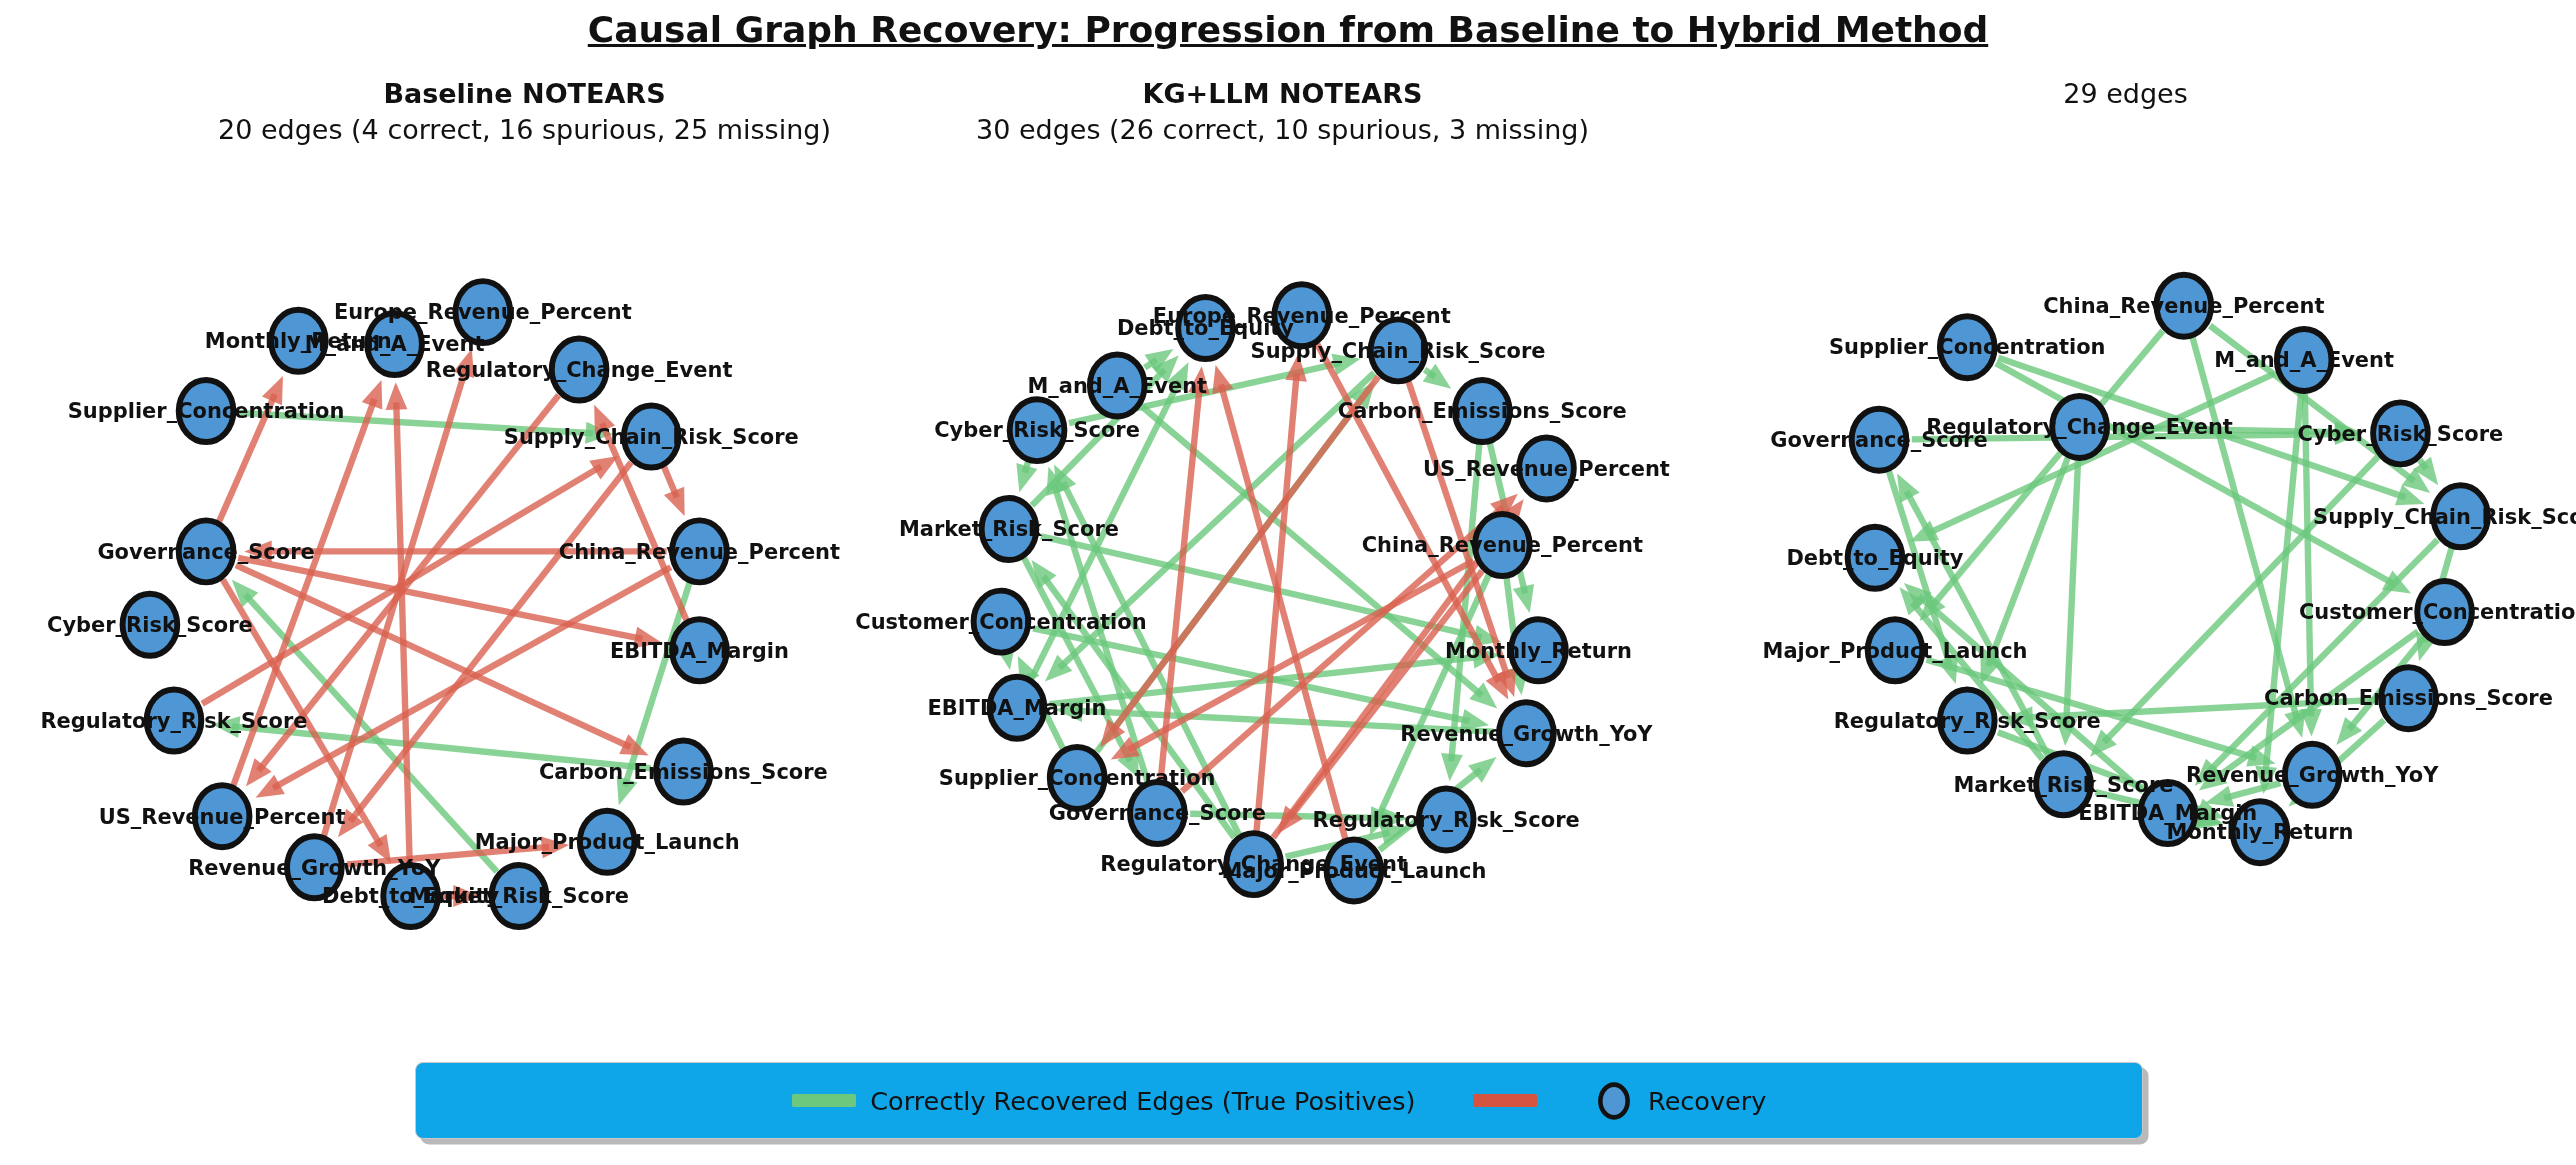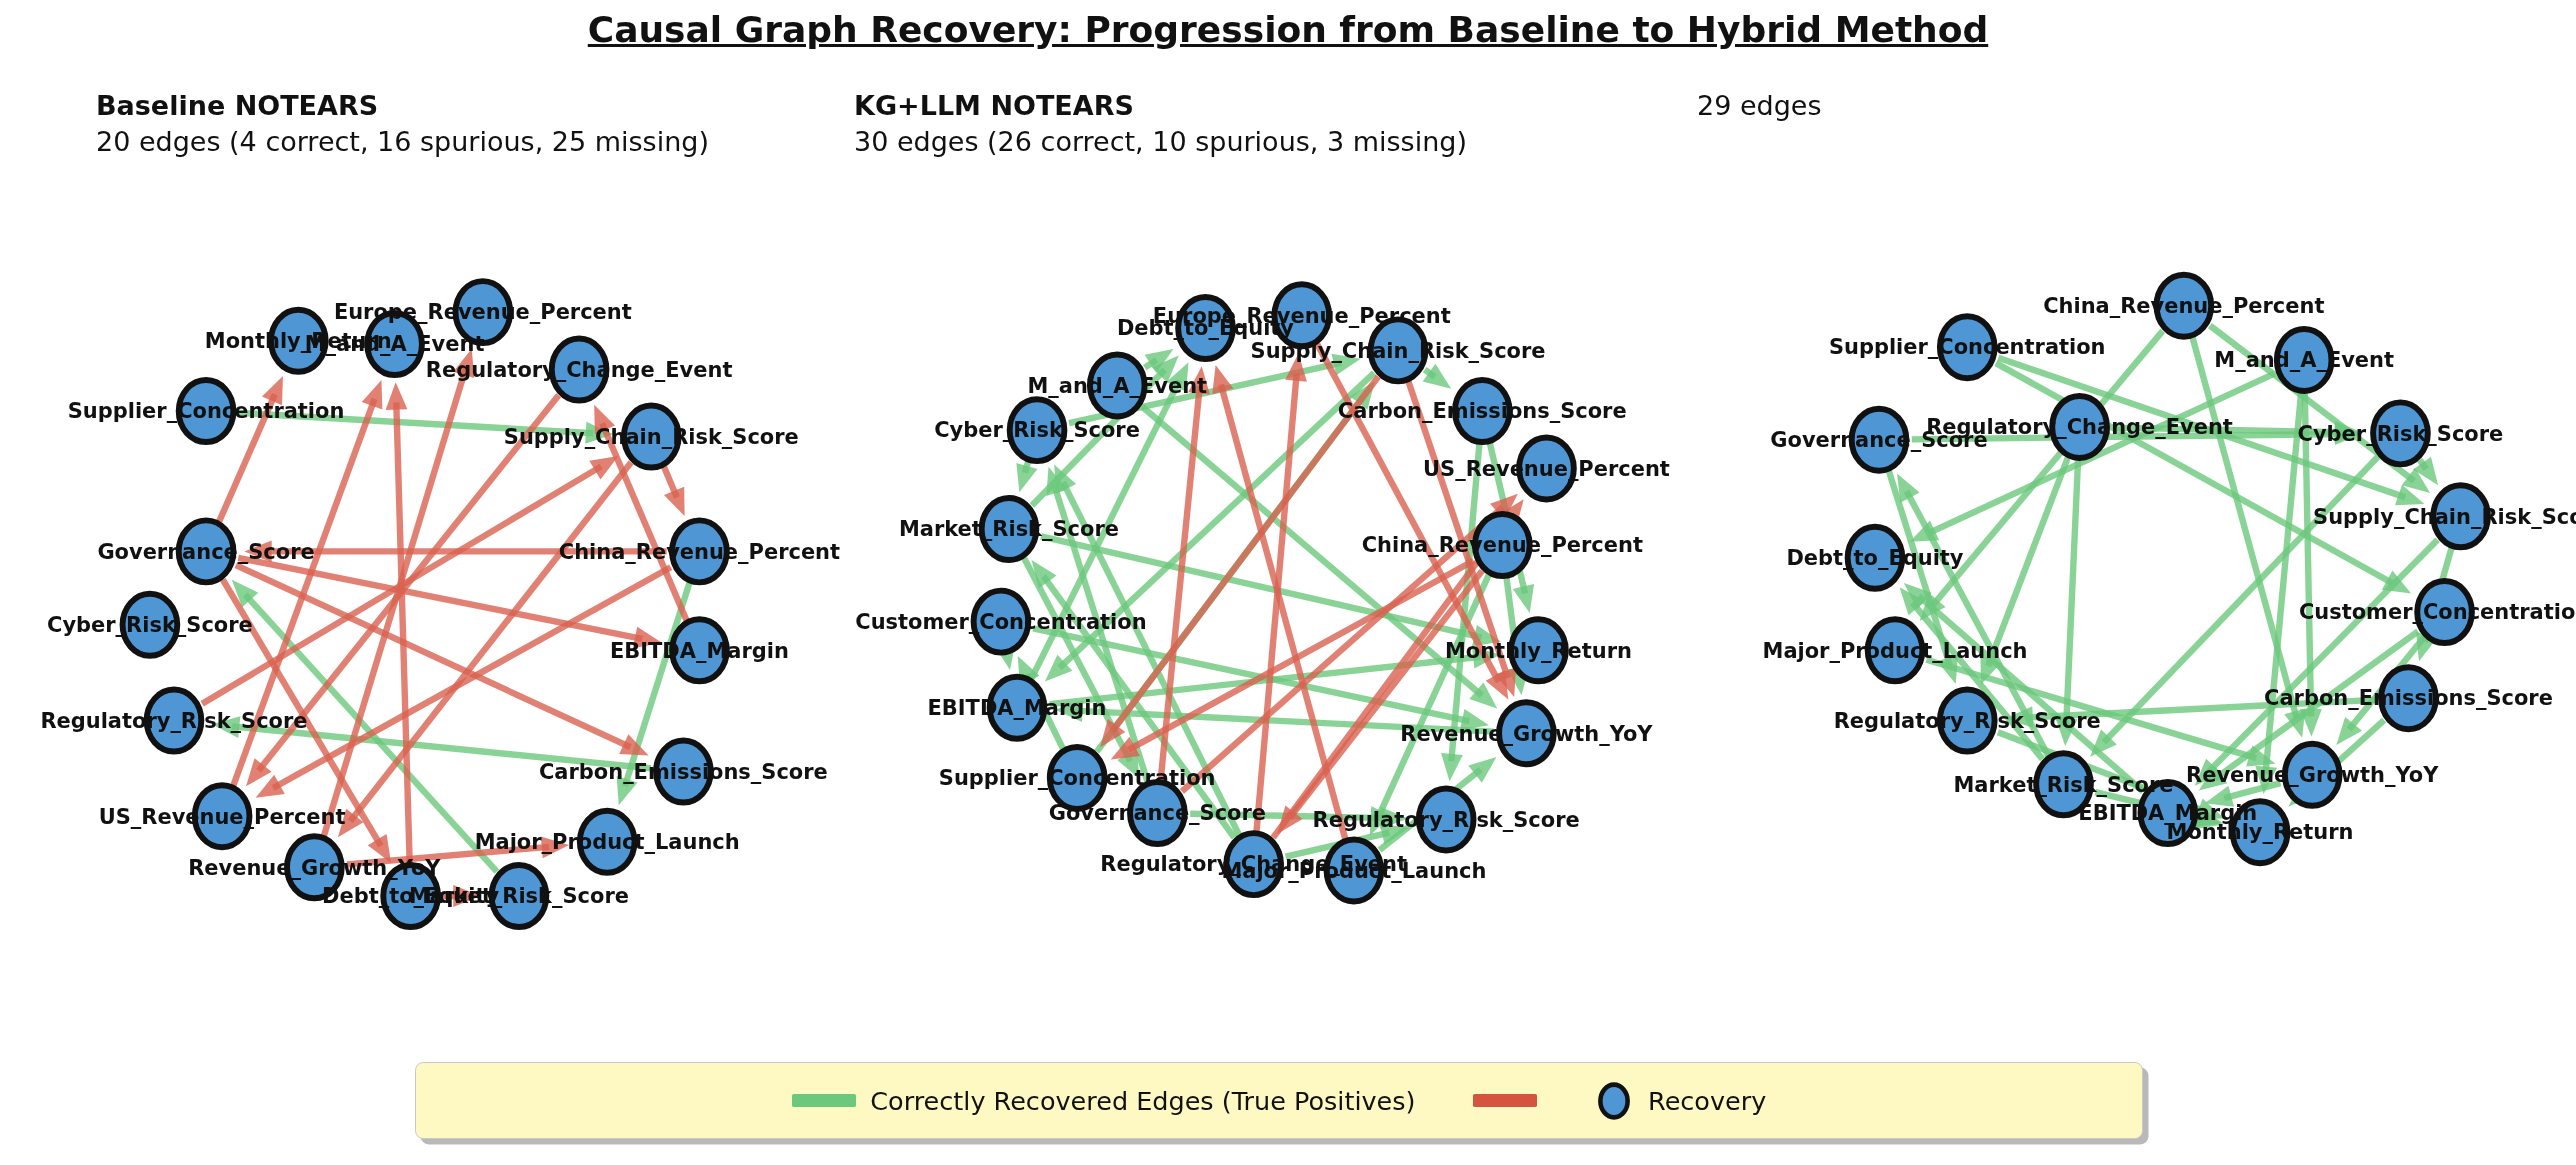--- a/index.html
+++ b/index.html
@@ -4,27 +4,27 @@
 <style>
   html,body{margin:0;padding:0;background:#ffffff;}
   body{
     width:2576px;height:1166px;position:relative;overflow:hidden;
     font-family:"DejaVu Sans","Liberation Sans",sans-serif;color:#111;
   }
   .fig-title{
     position:absolute;top:9px;left:0;width:2576px;text-align:center;
     font-size:36px;font-weight:bold;letter-spacing:0px;text-decoration:underline;
   }
-  .panel-header{position:absolute;top:88px;line-height:1.35;}
+  .panel-header{position:absolute;top:76px;text-align:center;line-height:1.35;}
   .panel-header .l1{font-size:27px;font-weight:bold;}
   .panel-header .l2{font-size:27px;font-weight:normal;}
   .graph-svg{position:absolute;overflow:visible;}
   .legend-box{
     position:absolute;left:415px;top:1062px;width:1726px;height:75px;
-    background:#fef9c3;border:1.8px solid #c9c9c9;border-radius:8.2px;
+    background:#0ea5e9;border:1.8px solid #c9c9c9;border-radius:8.2px;
     box-shadow:5.5px 5.5px 0 #b9b9b9;
     display:flex;align-items:center;justify-content:center;gap:57px;
     font-size:25.5px;
   }
   .legend-item{display:flex;align-items:center;gap:14.6px;white-space:nowrap;}
   .legend-swatch{width:64px;height:12.8px;border-radius:1.8px;display:inline-block;}
   .legend-label{font-size:25.5px;color:#111;}
 </style>
 </head>
 <body>

